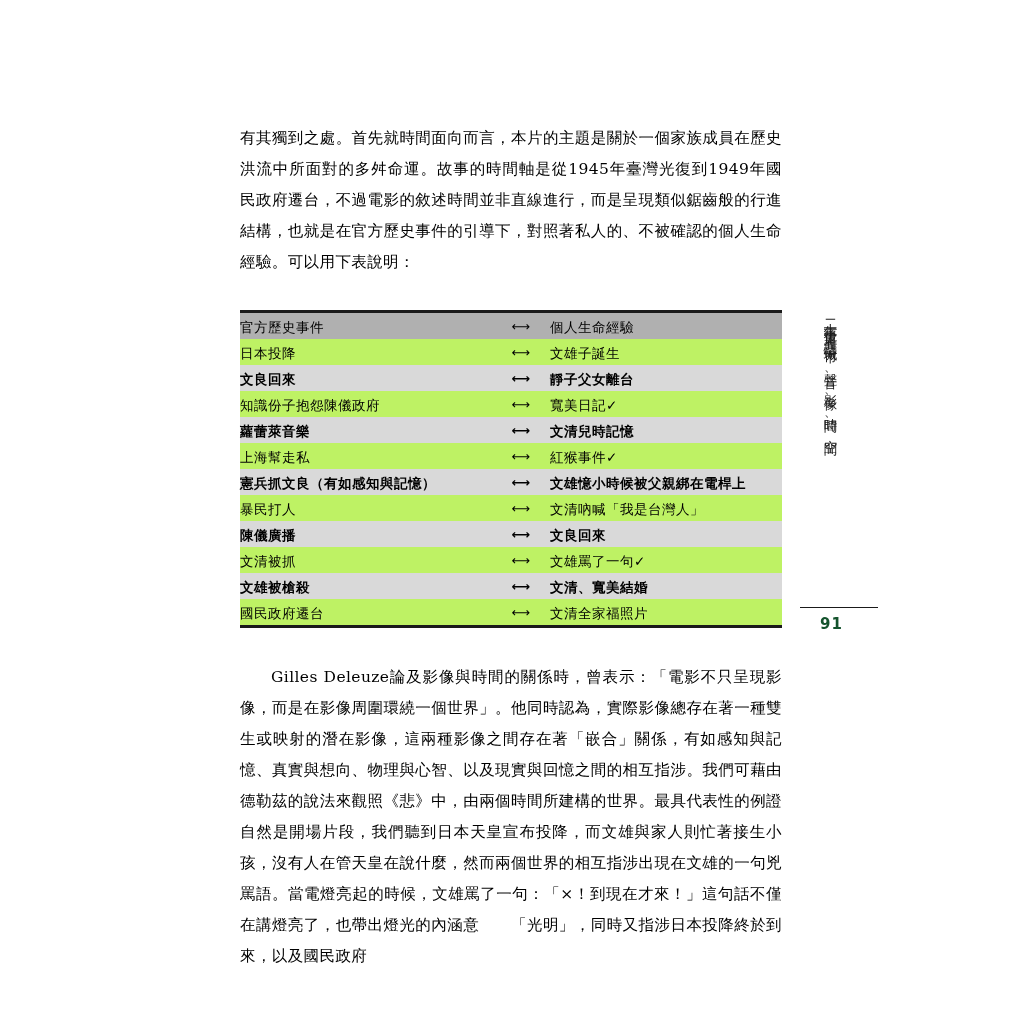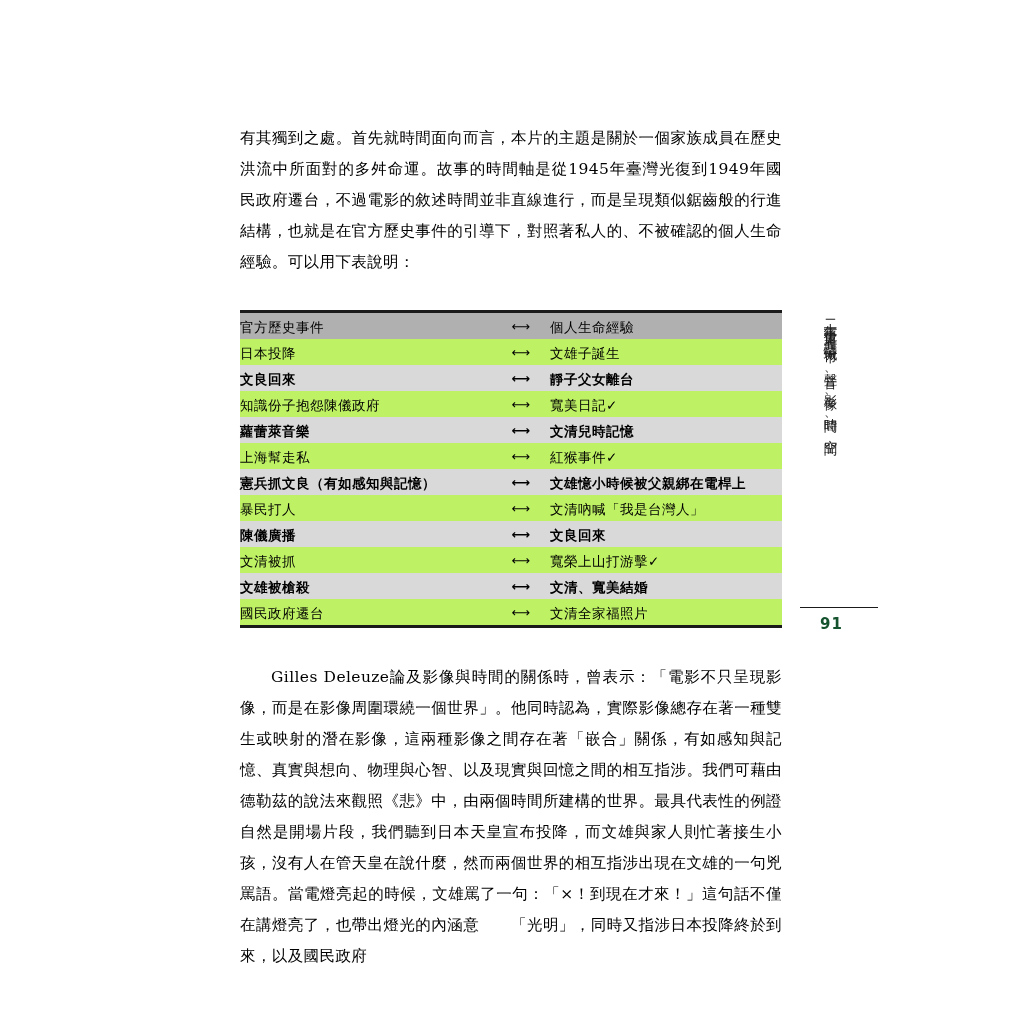--- a/index.html
+++ b/index.html
@@ -169,21 +169,21 @@
             <td class="col-right">文清吶喊「我是台灣人」</td>
           </tr>
           <tr class="shade-a">
             <td class="col-left">陳儀廣播</td>
             <td class="col-arrow">⟷</td>
             <td class="col-right">文良回來</td>
           </tr>
           <tr class="shade-b">
             <td class="col-left">文清被抓</td>
             <td class="col-arrow">⟷</td>
-            <td class="col-right">寬榮上山打游擊✓</td>
+            <td class="col-right">文雄罵了一句✓</td>
           </tr>
           <tr class="shade-a">
             <td class="col-left">文雄被槍殺</td>
             <td class="col-arrow">⟷</td>
             <td class="col-right">文清、寬美結婚</td>
           </tr>
           <tr class="shade-b">
             <td class="col-left">國民政府遷台</td>
             <td class="col-arrow">⟷</td>
             <td class="col-right">文清全家福照片</td>

